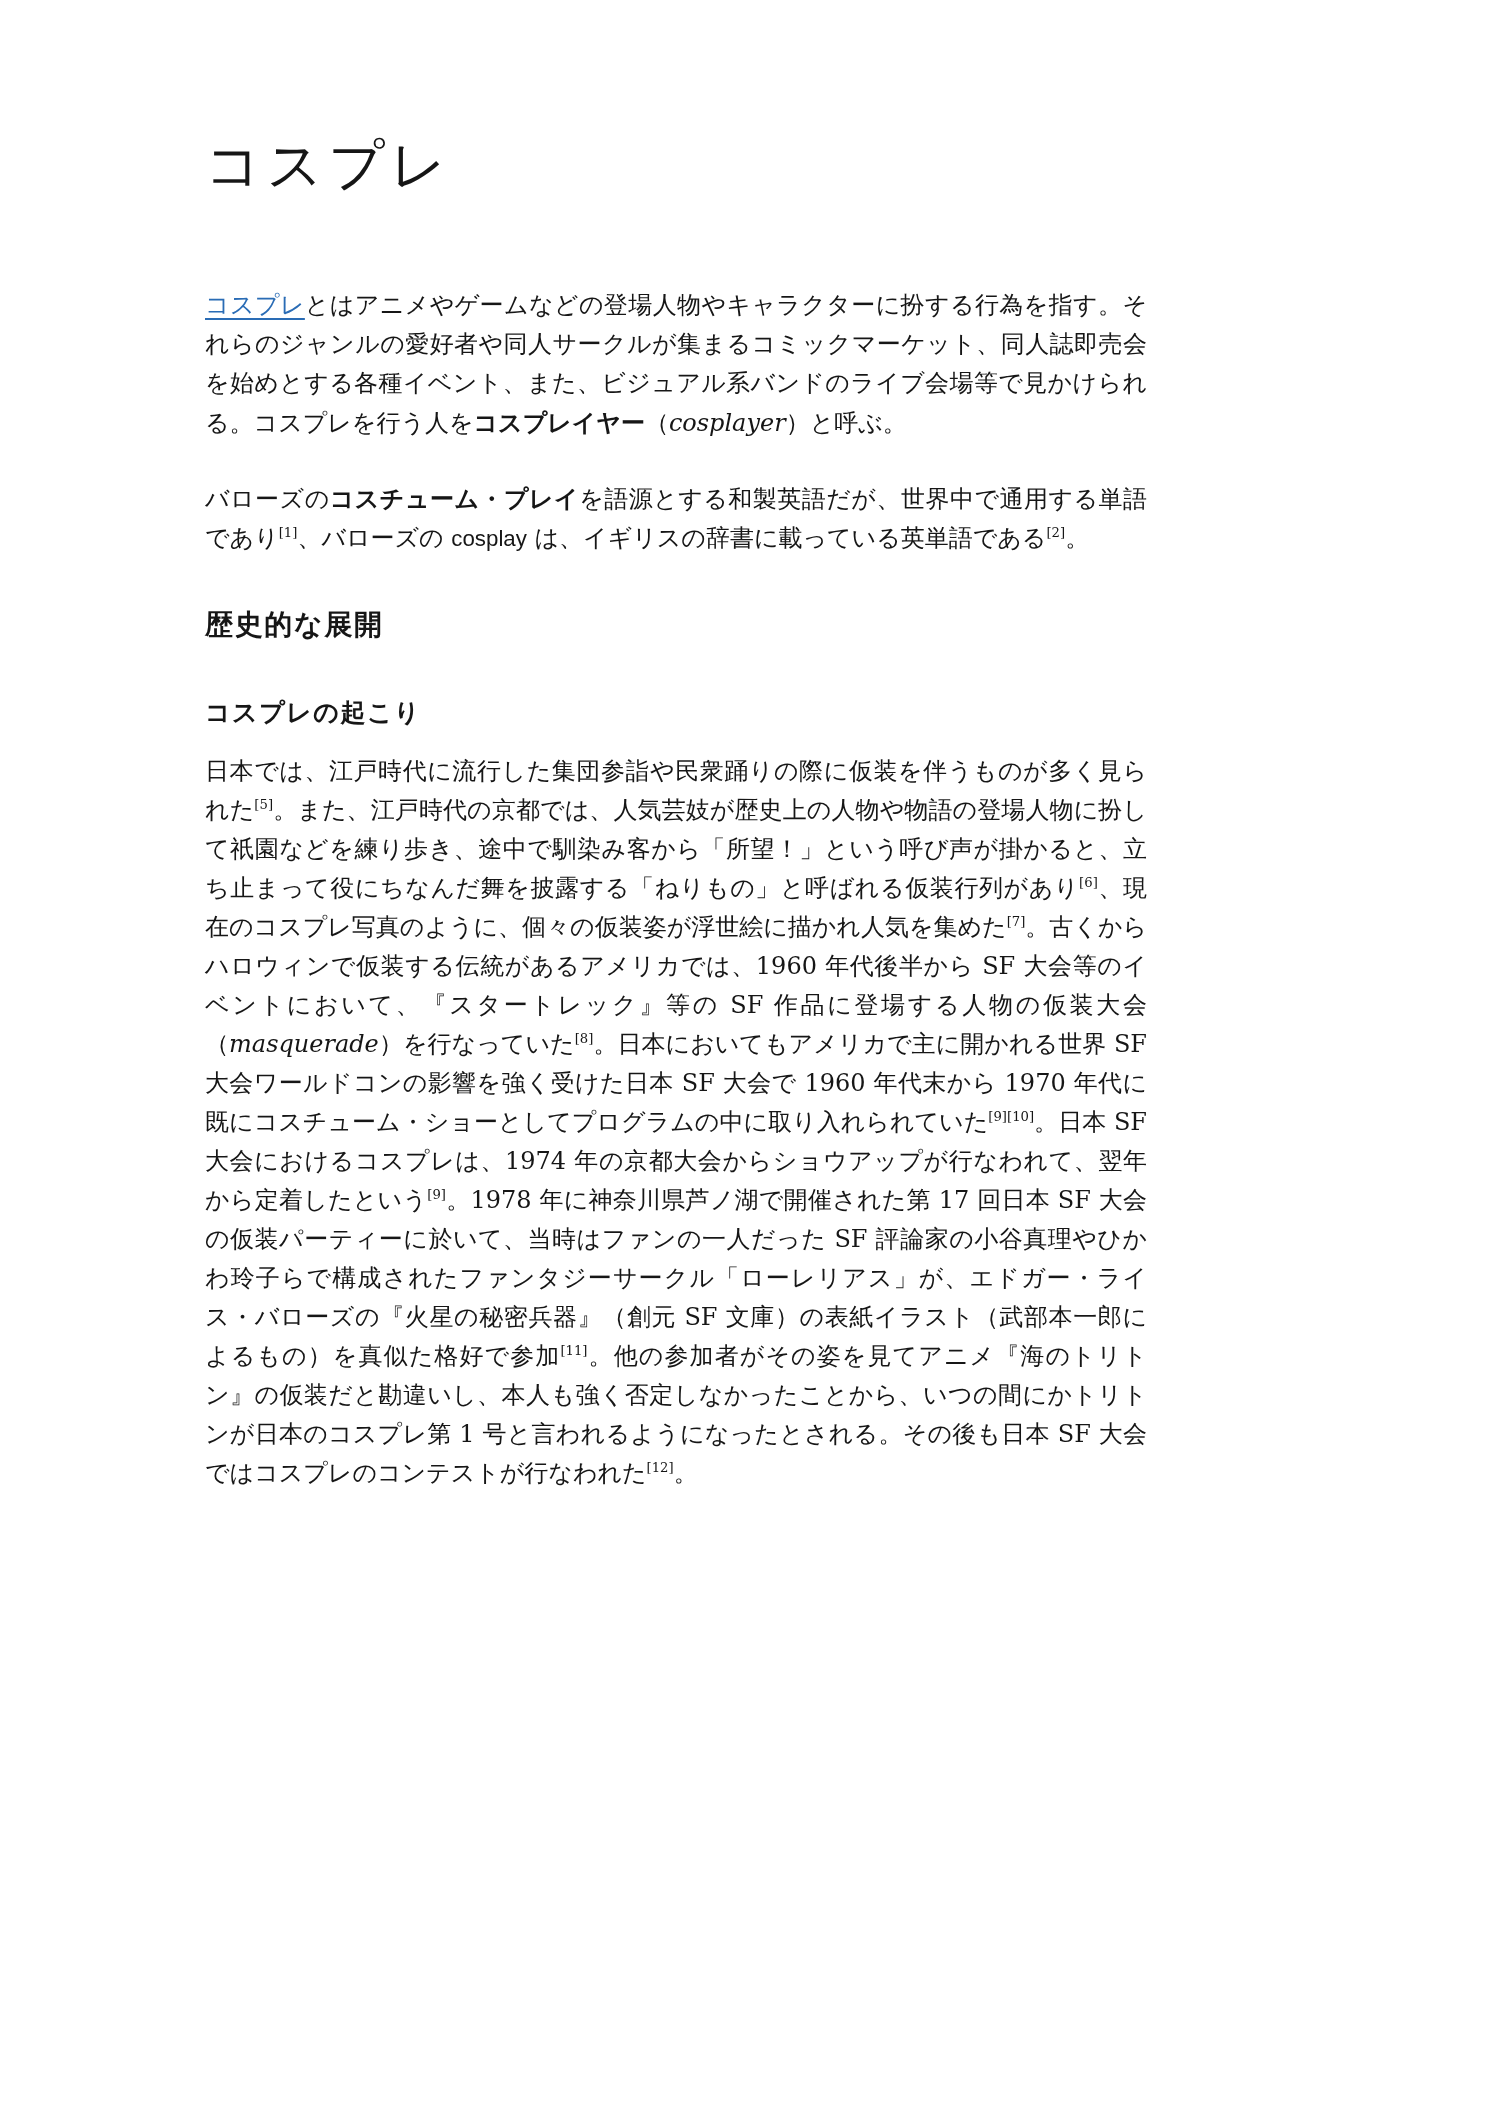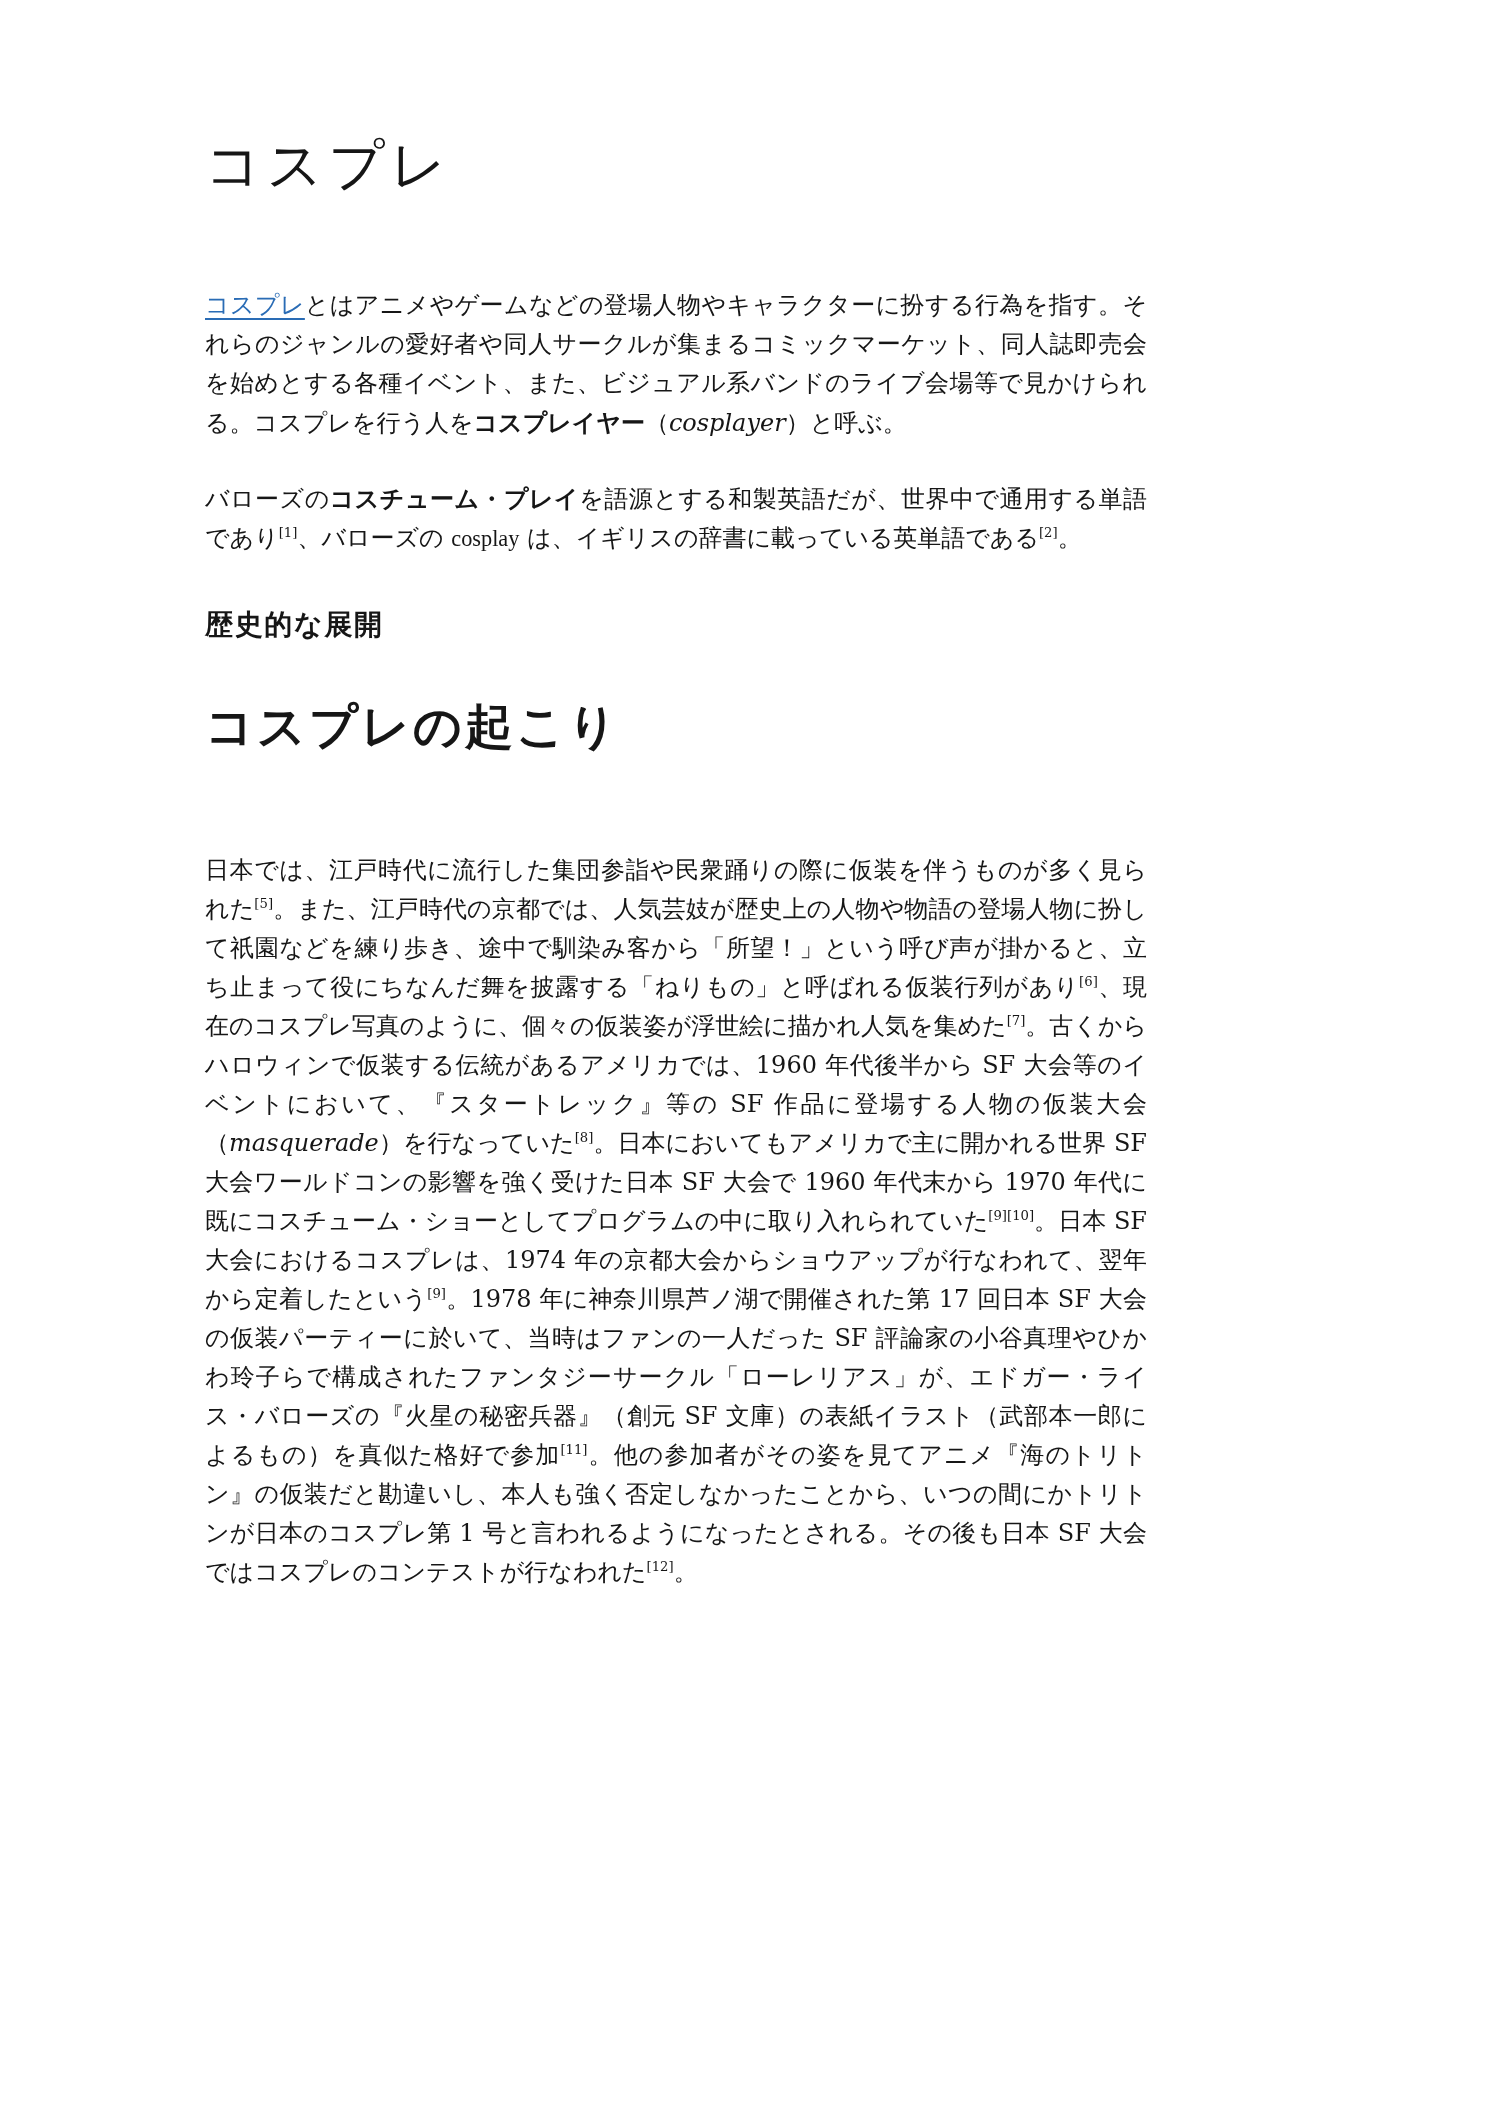--- a/index.html
+++ b/index.html
@@ -30,38 +30,38 @@
     letter-spacing: 0.10em;
   }
   h2.doc-h2 {
     margin: 50px 0 0 0;
     font-size: 28px;
     font-weight: bold;
     line-height: 1.2;
     letter-spacing: 0.06em;
   }
   h3.doc-h3 {
-    margin: 56px 0 96px 0;
-    font-size: 48px;
+    margin: 56px 0 24px 0;
+    font-size: 25px;
     font-weight: bold;
     line-height: 1.2;
     letter-spacing: 0.06em;
   }
   p.doc-p {
     margin: 0 6px 36px 0;
     font-size: 24px;
     line-height: 39px;
     text-align: justify;
     letter-spacing: 0;
   }
   .seg-plain { }
   .seg-bold { font-weight: bold; }
   .seg-italic { font-style: italic; }
   .seg-mono {
-    font-family: Liberation Serif, serif;
+    font-family: Liberation Sans, sans-serif;
     font-size: 0.93em;
   }
   .seg-link {
     color: #2a6cb5;
     text-decoration: underline;
     text-decoration-color: #2a6cb5;
     text-underline-offset: 5px;
     cursor: pointer;
   }
   .seg-sup {

